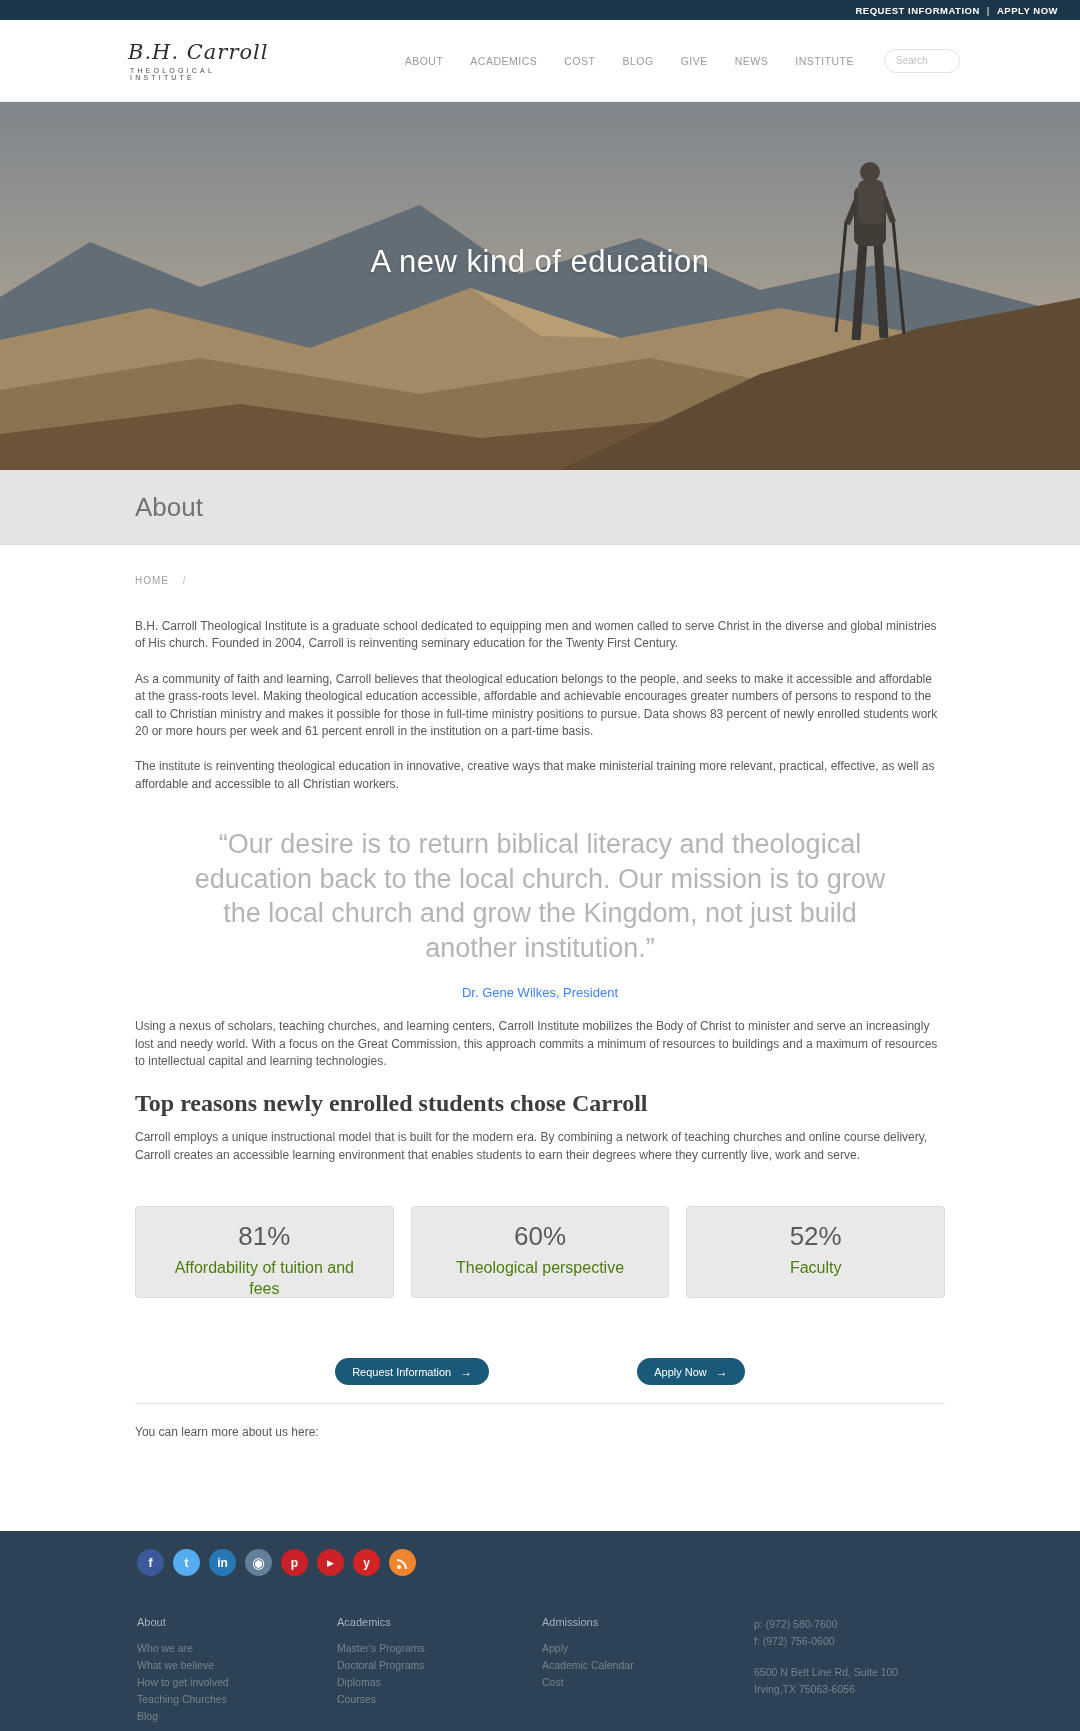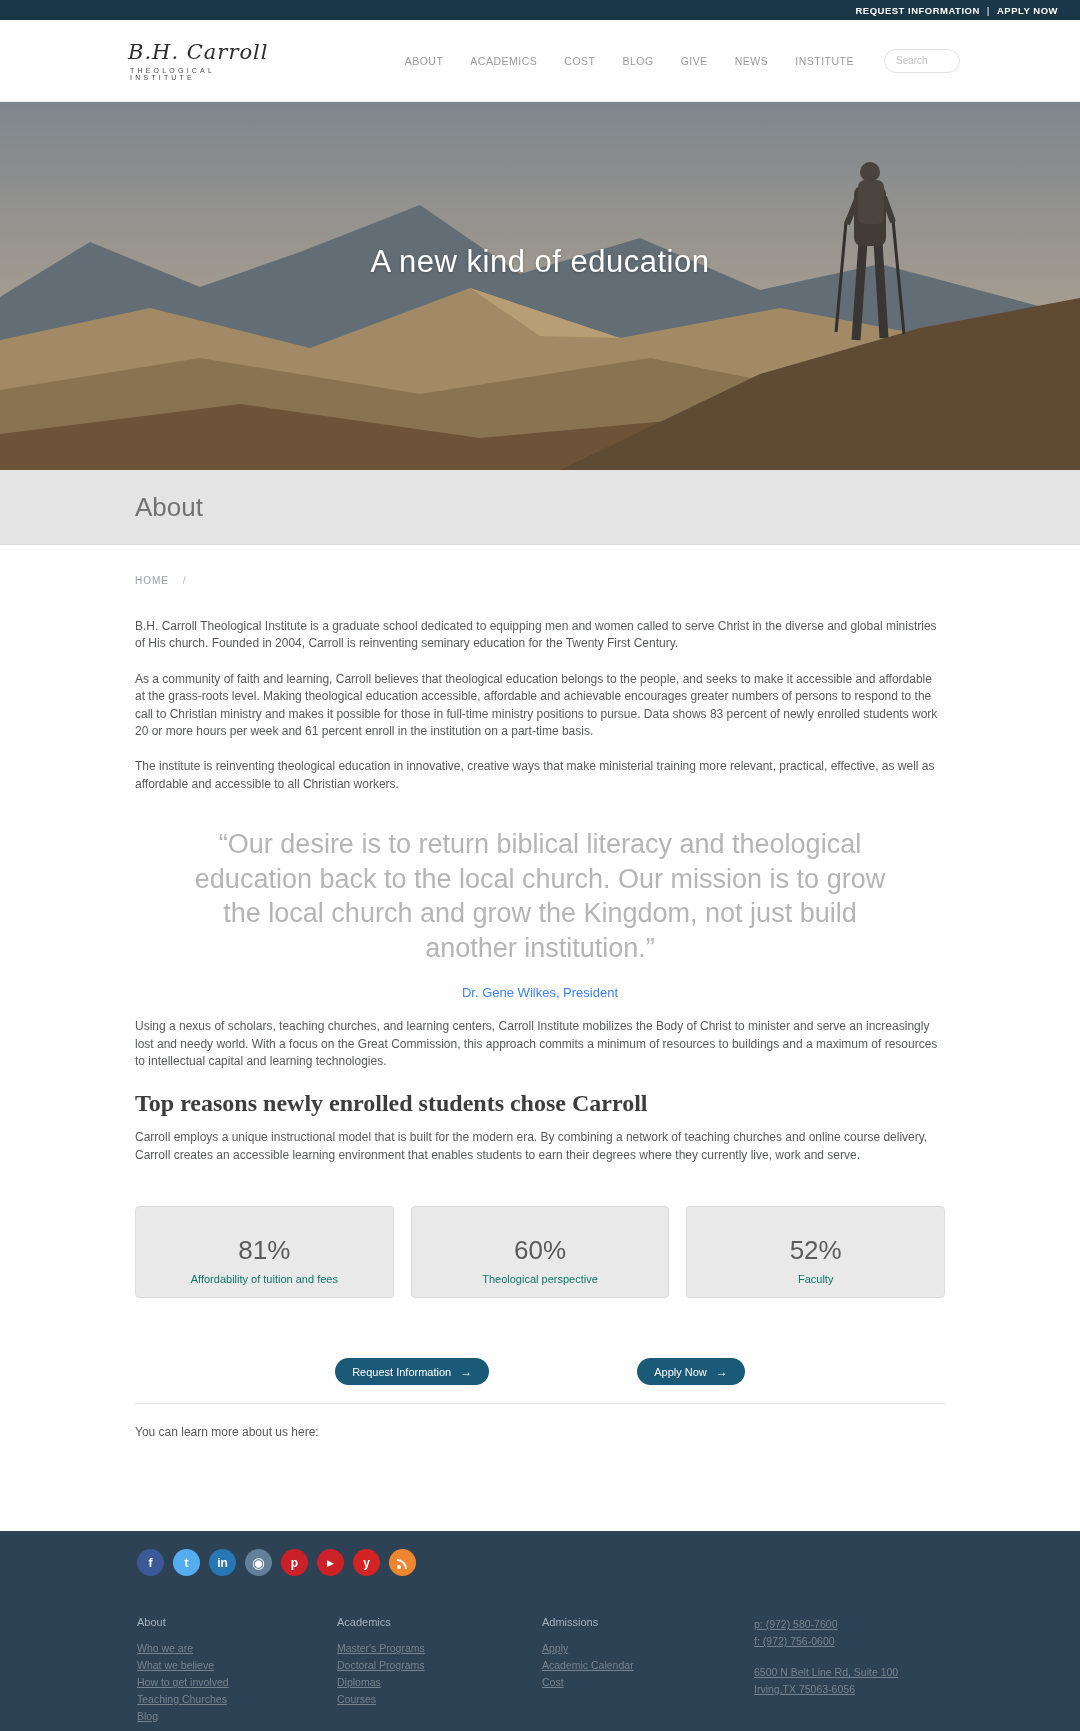--- a/index.html
+++ b/index.html
@@ -92,24 +92,24 @@
   .reasons-heading {
     margin-top:20px;
     font-family:"Liberation Serif","DejaVu Serif",serif;
     font-size:24px; font-weight:bold; color:#3d3d3d;
   }
   .p-reasons { margin-top:12px; }
 
   .stats { margin-top:42px; display:flex; gap:17px; }
   .stat-card {
     flex:1; height:92px; background:#e9e9e9; border:1px solid #dcdcdc;
-    border-radius:4px; text-align:center; padding:28px 24px 0;
+    border-radius:4px; text-align:center; padding:14px 24px 0;
   }
   .stat-value { font-size:26px; color:#5b5b5b; }
-  .stat-label { margin-top:6px; font-size:11px; line-height:1.3; color:#0f766e; }
+  .stat-label { margin-top:6px; font-size:16px; line-height:1.3; color:#4d7c0f; }
 
   .cta-row { margin-top:60px; display:flex; justify-content:center; gap:148px; }
   .cta {
     background:#1a5a78; color:#fff; border:none; border-radius:15px;
     height:27px; padding:0 17px; font-size:11px; cursor:pointer;
     display:flex; align-items:center; gap:9px;
     font-family:"Liberation Sans",sans-serif;
   }
   .cta .arrow { font-size:12px; }
 
@@ -135,21 +135,21 @@
   }
   .rss-shape::before {
     content:''; position:absolute; left:8px; bottom:7px;
     width:8px; height:8px;
     border-top:2.5px solid #fff; border-right:2.5px solid #fff;
     border-top-right-radius:11px;
   }
   .footer-cols { display:flex; margin-top:40px; }
   .fcol0 { width:200px; } .fcol1 { width:205px; } .fcol2 { width:212px; }
   .fcol-heading { font-size:11px; color:#a3b1bc; margin-bottom:12px; }
-  .fcol a, .fcontact div { display:block; font-size:10.5px; color:#77838d; line-height:17px;text-decoration:underline; }
+  .fcol a, .fcontact div { display:block; font-size:10.5px; color:#77838d; line-height:17px; }
   .fcontact .addr-gap { height:14px; }
 </style>
 </head>
 <body>
 
 <div class="topbar">
   <a>REQUEST INFORMATION</a>
   <span class="sep">|</span>
   <a>APPLY NOW</a>
 </div>

